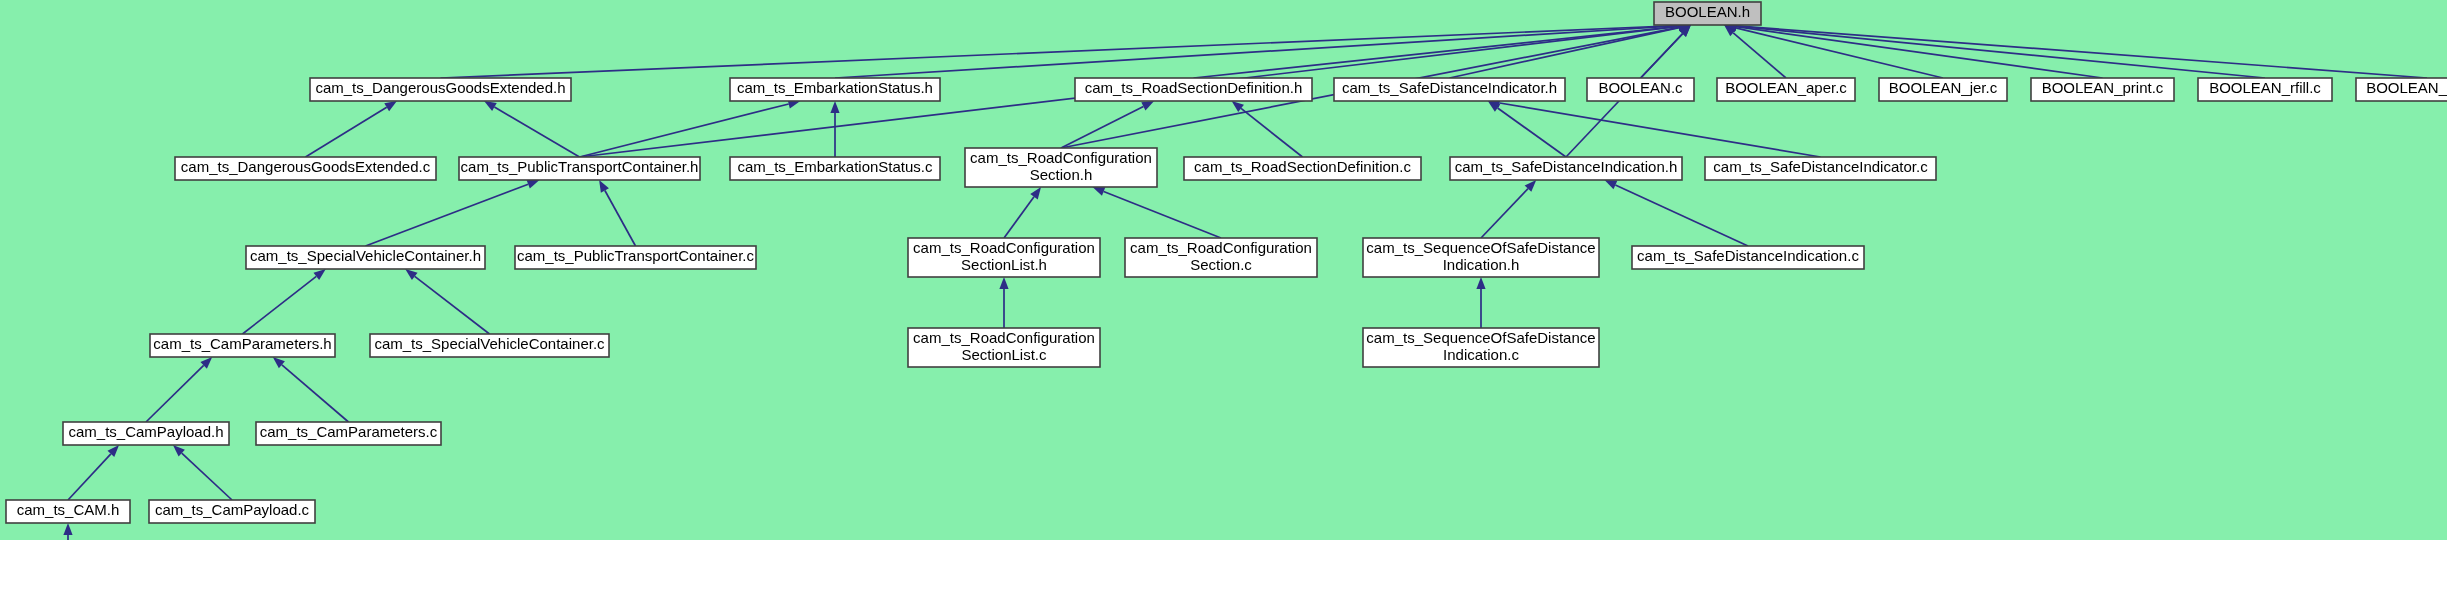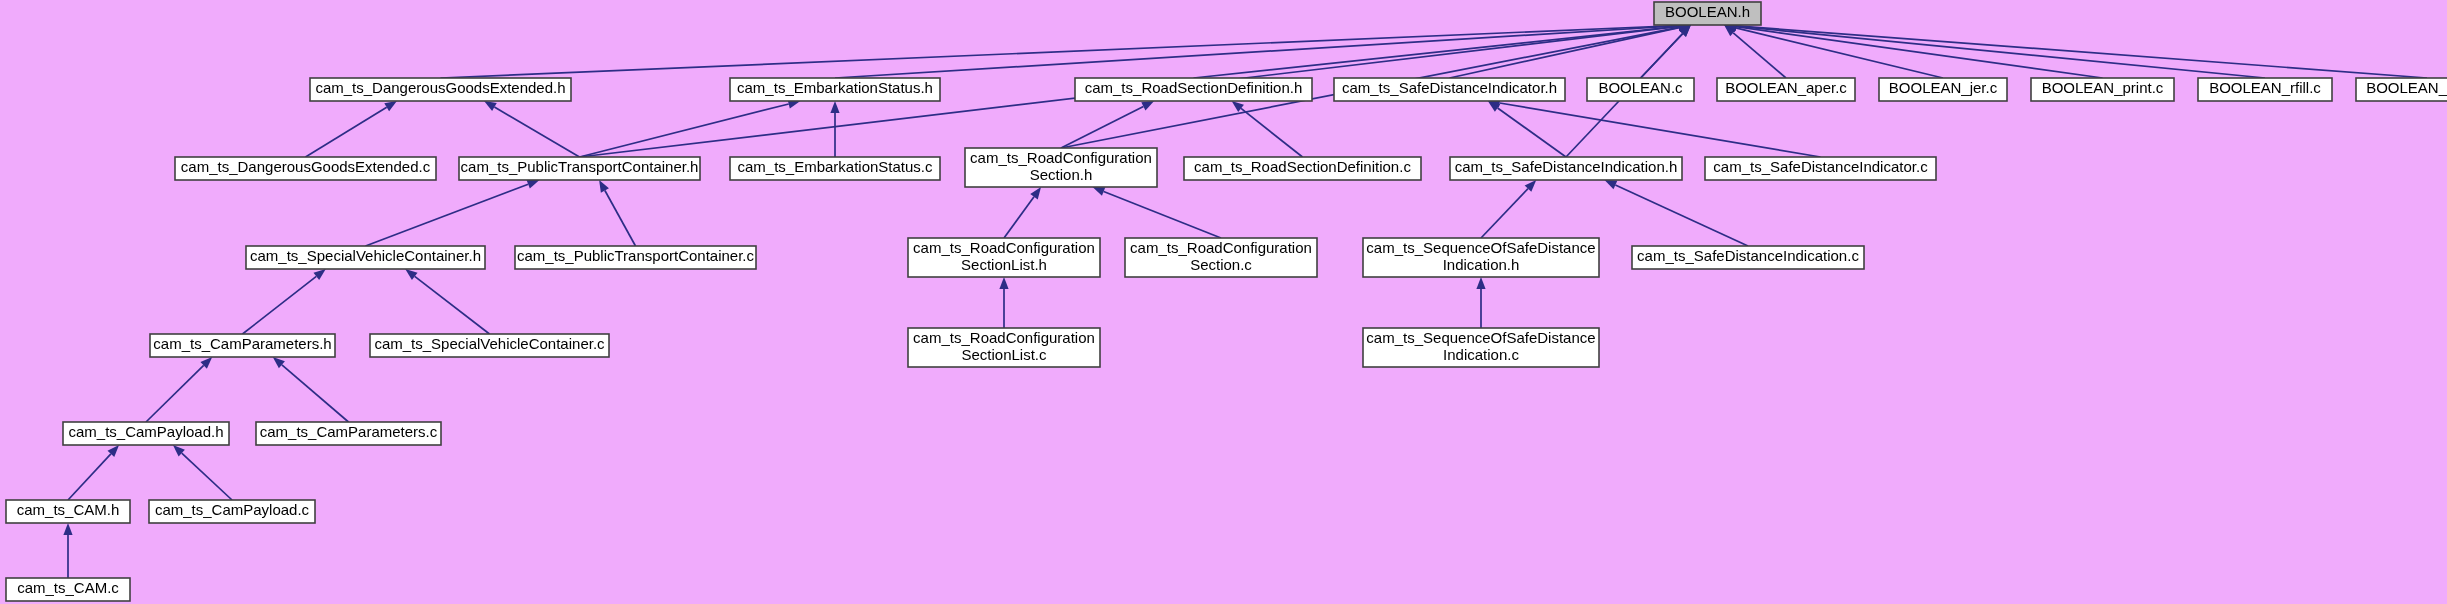--- a/index.html
+++ b/index.html
@@ -3,22 +3,22 @@
 <meta charset="utf-8">
 <style>
   html, body {
     margin: 0;
     padding: 0;
     background: #ffffff;
   }
   #graph-root {
     position: relative;
     width: 2447px;
-    height: 604px;
-    background: #f0abfc;
+    height: 540px;
+    background: #86efac;
     font-family: "Liberation Sans", sans-serif;
     overflow: hidden;
   }
   svg#graph-svg {
     position: absolute;
     left: 0;
     top: 0;
     width: 2447px;
     height: 604px;
   }

